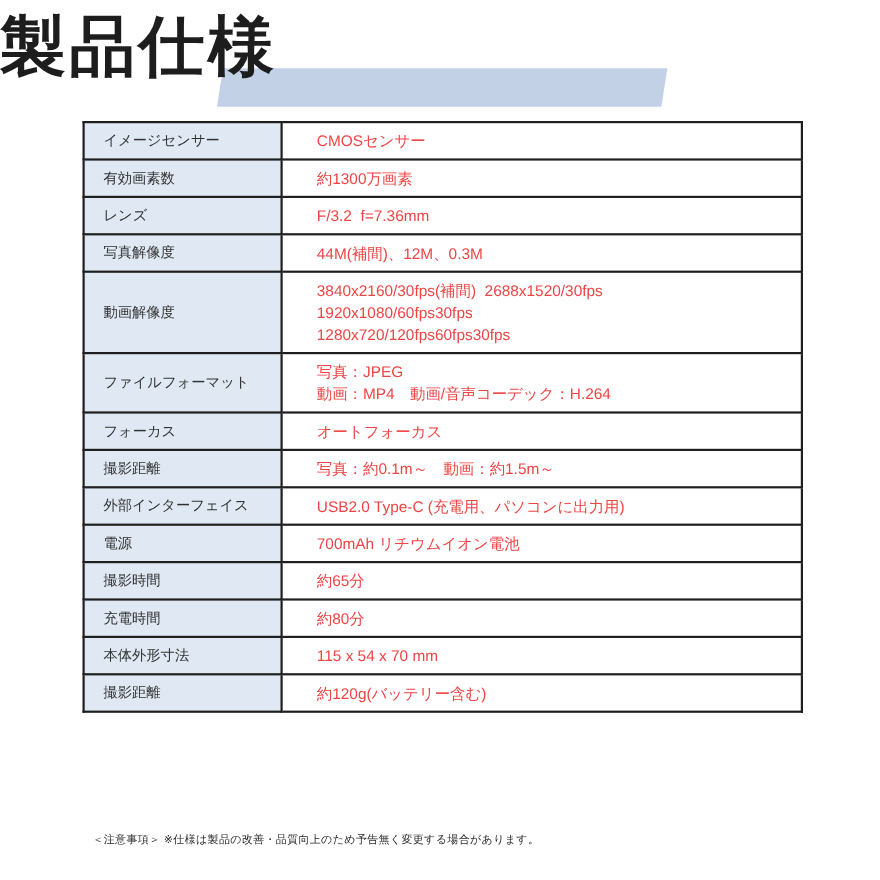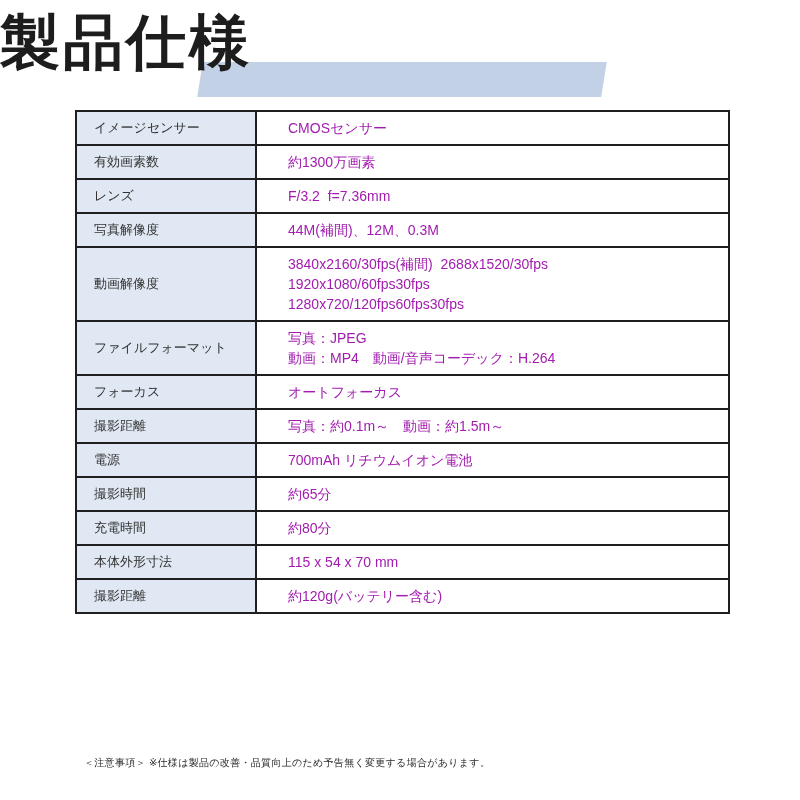--- a/index.html
+++ b/index.html
@@ -38,21 +38,21 @@
     vertical-align:middle;
     line-height:20px;
   }
   .spec-table th{
     width:180px;background:var(--label-bg);
     font-size:13px;font-weight:500;text-align:left;
     padding:6px 8px 6px 17px;color:#333;
   }
   .spec-table td{
     font-size:14px;font-weight:500;
-    padding:6px 10px 6px 31px;color:#a21caf;
+    padding:6px 10px 6px 31px;color:#ef4444;
     white-space:pre-wrap;
   }
 
   
   .note{
     position:absolute;top:756px;left:84px;margin:0;
     font-size:10px;font-weight:500;color:#2b2b2b;letter-spacing:0.3px;
   }
 </style>
 </head>
@@ -96,20 +96,24 @@
         </tr>
         <tr>
           <th>フォーカス</th>
           <td>オートフォーカス</td>
         </tr>
         <tr>
           <th>撮影距離</th>
           <td>写真：約0.1m～　動画：約1.5m～</td>
         </tr>
         <tr>
+          <th>外部インターフェイス</th>
+          <td>USB2.0 Type-C (充電用、パソコンに出力用)</td>
+        </tr>
+        <tr>
           <th>電源</th>
           <td>700mAh リチウムイオン電池</td>
         </tr>
         <tr>
           <th>撮影時間</th>
           <td>約65分</td>
         </tr>
         <tr>
           <th>充電時間</th>
           <td>約80分</td>

